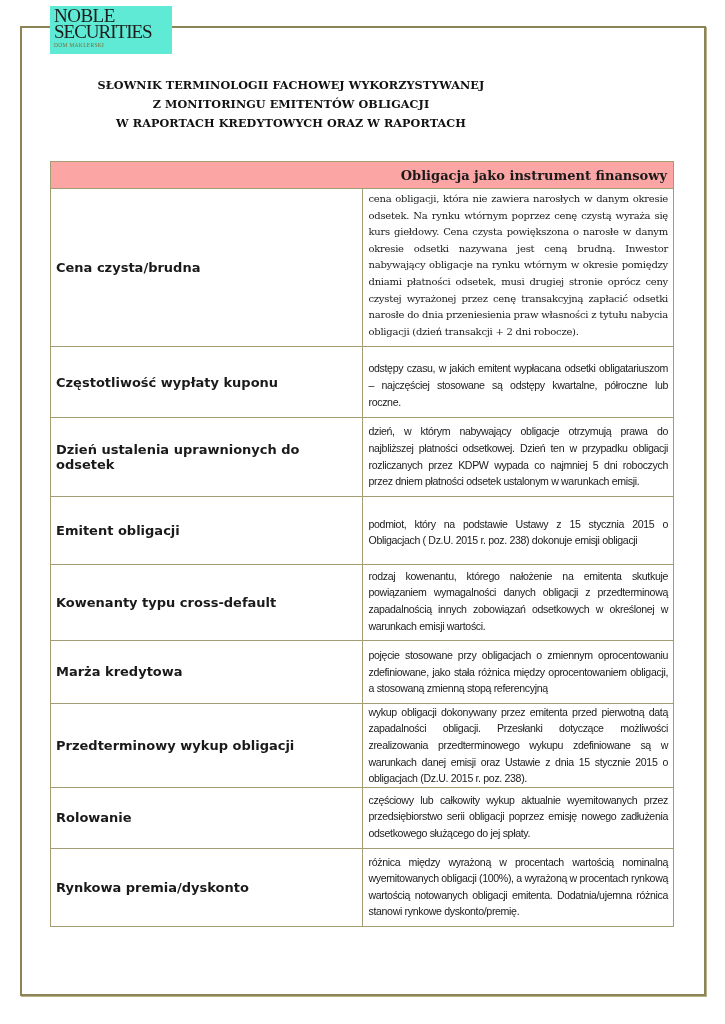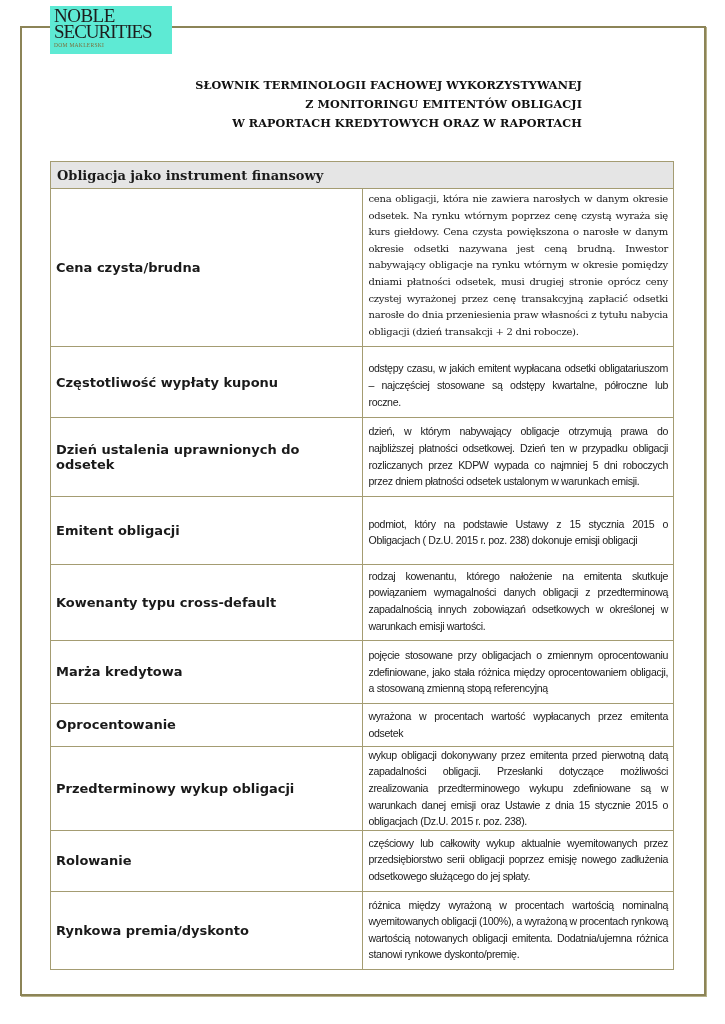--- a/index.html
+++ b/index.html
@@ -12,34 +12,34 @@
   .logo {
     position: absolute; left: 50px; top: 6px; width: 122px; height: 48px;
     background: #5eead4; padding: 0 6px 0 4px; box-sizing: border-box;
     font-family: "Liberation Serif", "DejaVu Serif", serif;
     color: #1d1d1d; line-height: 1;
   }
   .logo .l1 { font-size: 19px; letter-spacing: -0.5px; font-weight: normal; display: block; margin-top: 0px; }
   .logo .l2 { font-size: 19px; letter-spacing: -1px; display: block; margin-top: -3px; }
   .logo .l3 { font-size: 5.5px; letter-spacing: 0.3px; color: #7b6e3a; display: block; margin-top: 2px; font-family: "Liberation Serif", serif; }
   .doc-title {
-    position: absolute; left: 0; top: 76px; width: 582px; text-align: right;
+    position: absolute; left: 0; top: 76px; width: 582px; text-align: center;
     font-family: "DejaVu Serif", serif; font-weight: bold; font-size: 11.2px; line-height: 19px;
     letter-spacing: 0.1px; color: #111;
   }
   .doc-title div { white-space: nowrap; }
   table.glossary {
     position: absolute; left: 50px; top: 161px; width: 624px;
     border-collapse: collapse; table-layout: fixed;
   }
   table.glossary td, table.glossary th {
     border: 1.5px solid #a49c72; vertical-align: middle;
   }
   table.glossary th {
-    background: #e5e5e5; text-align: left; height: 26px; padding: 0 6px;
+    background: #fca5a5; text-align: right; height: 26px; padding: 0 6px;
     font-family: "DejaVu Serif", serif; font-size: 13px; font-weight: bold; color: #1a1a1a;
   }
   td.term {
     width: 125px; padding: 0 5px; font-family: "DejaVu Sans", sans-serif;
     font-weight: bold; font-size: 13px; line-height: 15px; color: #1a1a1a;
   }
   td.def {
     padding: 2px 5px 6px 6px; font-family: "DejaVu Serif", serif; font-size: 10px;
     line-height: 16.6px; text-align: justify; vertical-align: top; color: #1a1a1a;
     letter-spacing: -0.25px;
@@ -88,24 +88,20 @@
       <td class="def condensed" style="padding-top:10px">podmiot, który na podstawie Ustawy z 15 stycznia 2015 o Obligacjach ( Dz.U. 2015 r. poz. 238) dokonuje emisji obligacji</td>
     </tr>
     <tr style="height:70px">
       <td class="term">Kowenanty typu cross-default</td>
       <td class="def condensed" style="padding-top:3px">rodzaj kowenantu, którego nałożenie na emitenta skutkuje powiązaniem wymagalności danych obligacji z przedterminową zapadalnością innych zobowiązań odsetkowych w określonej w warunkach emisji wartości.</td>
     </tr>
     <tr style="height:51px">
       <td class="term">Marża kredytowa</td>
       <td class="def condensed" style="padding-top:6px">pojęcie stosowane przy obligacjach o zmiennym oprocentowaniu zdefiniowane, jako stała różnica między oprocentowaniem obligacji, a stosowaną zmienną stopą referencyjną</td>
     </tr>
-    <tr style="height:43px">
-      <td class="term">Oprocentowanie</td>
-      <td class="def condensed mid">wyrażona w procentach wartość wypłacanych przez emitenta odsetek</td>
-    </tr>
     <tr style="height:68px">
       <td class="term">Przedterminowy wykup obligacji</td>
       <td class="def condensed" style="padding-top:0px;padding-bottom:0">wykup obligacji dokonywany przez emitenta przed pierwotną datą zapadalności obligacji. Przesłanki dotyczące możliwości zrealizowania przedterminowego wykupu zdefiniowane są w warunkach danej emisji oraz Ustawie z dnia 15 stycznie 2015 o obligacjach (Dz.U. 2015 r. poz. 238).</td>
     </tr>
     <tr style="height:47px">
       <td class="term">Rolowanie</td>
       <td class="def condensed" style="padding-top:4px">częściowy lub całkowity wykup aktualnie wyemitowanych przez przedsiębiorstwo serii obligacji poprzez emisję nowego zadłużenia odsetkowego służącego do jej spłaty.</td>
     </tr>
     <tr style="height:68px">
       <td class="term">Rynkowa premia/dyskonto</td>

